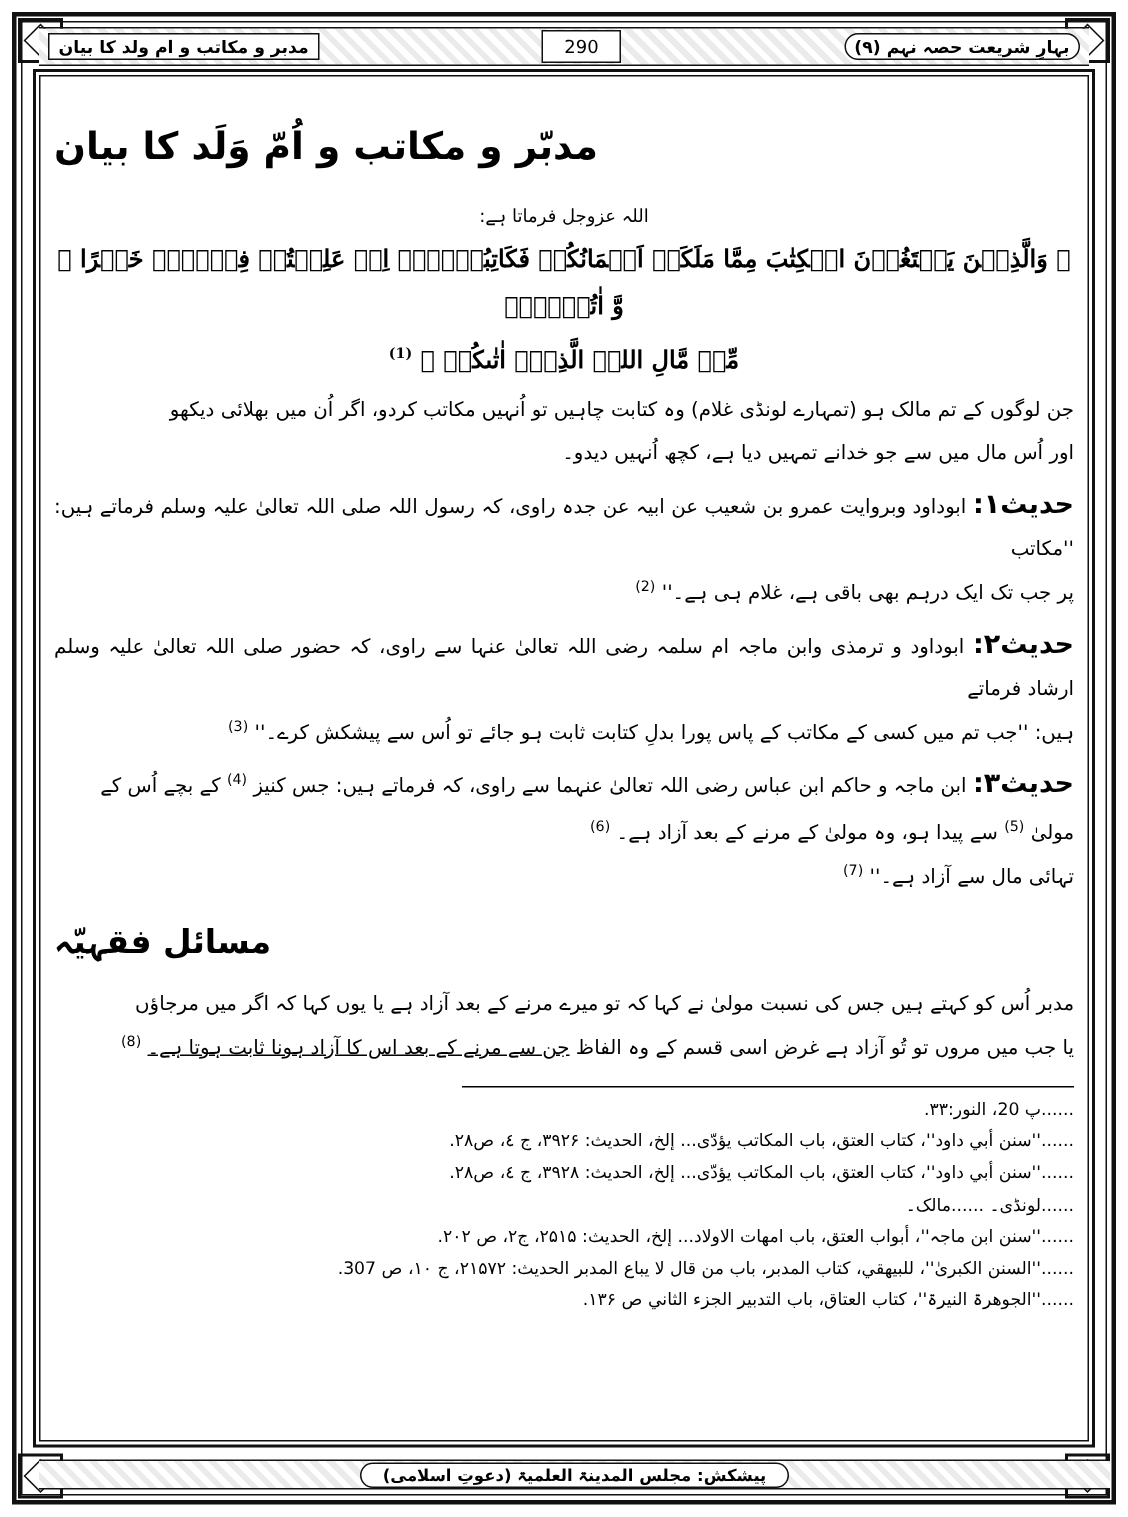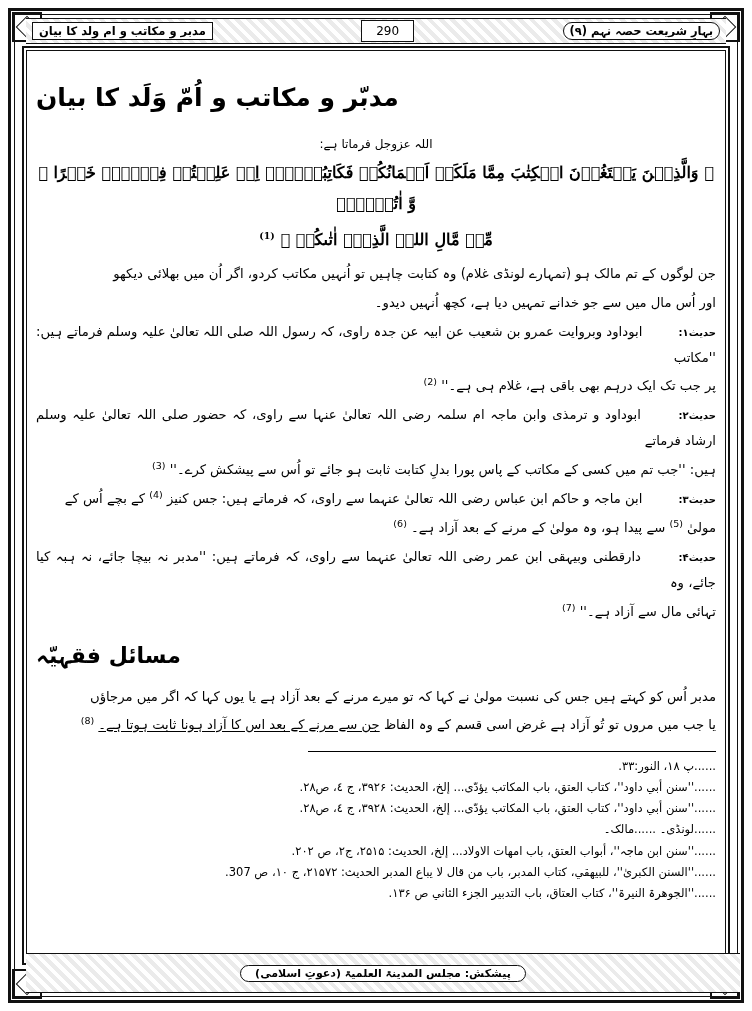--- a/index.html
+++ b/index.html
@@ -110,21 +110,21 @@
     padding: 0 14px;
     line-height: 20px;
   }
 
   
   .footer-band {
     position: absolute;
     left: 26px;
     right: 12px;
     bottom: 18px;
-    height: 40px;
+    height: 20px;
     border-top: 1px solid #111;
     border-bottom: 1px solid #111;
     display: flex;
     align-items: center;
     justify-content: center;
     direction: rtl;
     box-sizing: border-box;
     background: repeating-linear-gradient(
       45deg,
       #ffffff 0px, #ffffff 4px,
@@ -178,22 +178,21 @@
     font-family: "DejaVu Serif", serif;
     font-weight: bold;
   }
 
   .para {
     margin: 3px 0;
   }
 
   .hadith-label {
     font-weight: bold;
-    font-size: 10px;
-    margin-left: 32px;
+    font-size: 18px;
   }
   .sup {
     font-size: 9.5px;
     vertical-align: super;
   }
 
   .section-title {
     text-align: left;
     font-size: 22px;
     font-weight: bold;
@@ -288,40 +287,36 @@
       <span>کے بچے اُس کے</span>
     </div>
     <div class="para">
       <span>مولیٰ</span>
       <span class="sup">(5)</span>
       <span>سے پیدا ہو، وہ مولیٰ کے مرنے کے بعد آزاد ہے۔</span>
       <span class="sup">(6)</span>
     </div>
 
     <div class="para">
-      <span class="hadith-label">حدیث۴:</span>
-      <span>دارقطنی وبیہقی ابن عمر رضی اللہ تعالیٰ عنہما سے راوی، کہ فرماتے ہیں: ''مدبر نہ بیچا جائے، نہ ہبہ کیا جائے، وہ</span>
-    </div>
-    <div class="para">
       <span>تہائی مال سے آزاد ہے۔''</span>
       <span class="sup">(7)</span>
     </div>
 
     <div class="section-title">مسائل فقہیّہ</div>
 
     <div class="para">مدبر اُس کو کہتے ہیں جس کی نسبت مولیٰ نے کہا کہ تو میرے مرنے کے بعد آزاد ہے یا یوں کہا کہ اگر میں مرجاؤں</div>
     <div class="para">
       <span>یا جب میں مروں تو تُو آزاد ہے غرض اسی قسم کے وہ الفاظ</span>
       <span class="underline-span">جن سے مرنے کے بعد اس کا آزاد ہونا ثابت ہوتا ہے۔</span>
       <span class="sup">(8)</span>
     </div>
 
     <div class="footnotes">
       <div class="footnote-rule"></div>
-      <div class="fn">......پ ۱۸، النور:۳۳.</div>
+      <div class="fn">......پ 20، النور:۳۳.</div>
       <div class="fn">......''سنن أبي داود''، کتاب العتق، باب المکاتب یؤدّی... إلخ، الحدیث: ۳۹۲۶، ج ٤، ص۲۸.</div>
       <div class="fn">......''سنن أبي داود''، کتاب العتق، باب المکاتب یؤدّی... إلخ، الحدیث: ۳۹۲۸، ج ٤، ص۲۸.</div>
       <div class="fn">......لونڈی۔            ......مالک۔</div>
       <div class="fn">......''سنن ابن ماجہ''، أبواب العتق، باب امھات الاولاد... إلخ، الحدیث: ۲۵۱۵، ج۲، ص ۲۰۲.</div>
       <div class="fn">......''السنن الکبریٰ''، للبیھقي، کتاب المدبر، باب من قال لا یباع المدبر الحدیث: ۲۱۵۷۲، ج ۱۰، ص 307.</div>
       <div class="fn">......''الجوھرۃ النیرۃ''، کتاب العتاق، باب التدبیر الجزء الثاني ص ۱۳۶.</div>
     </div>
 
   </div>
 

